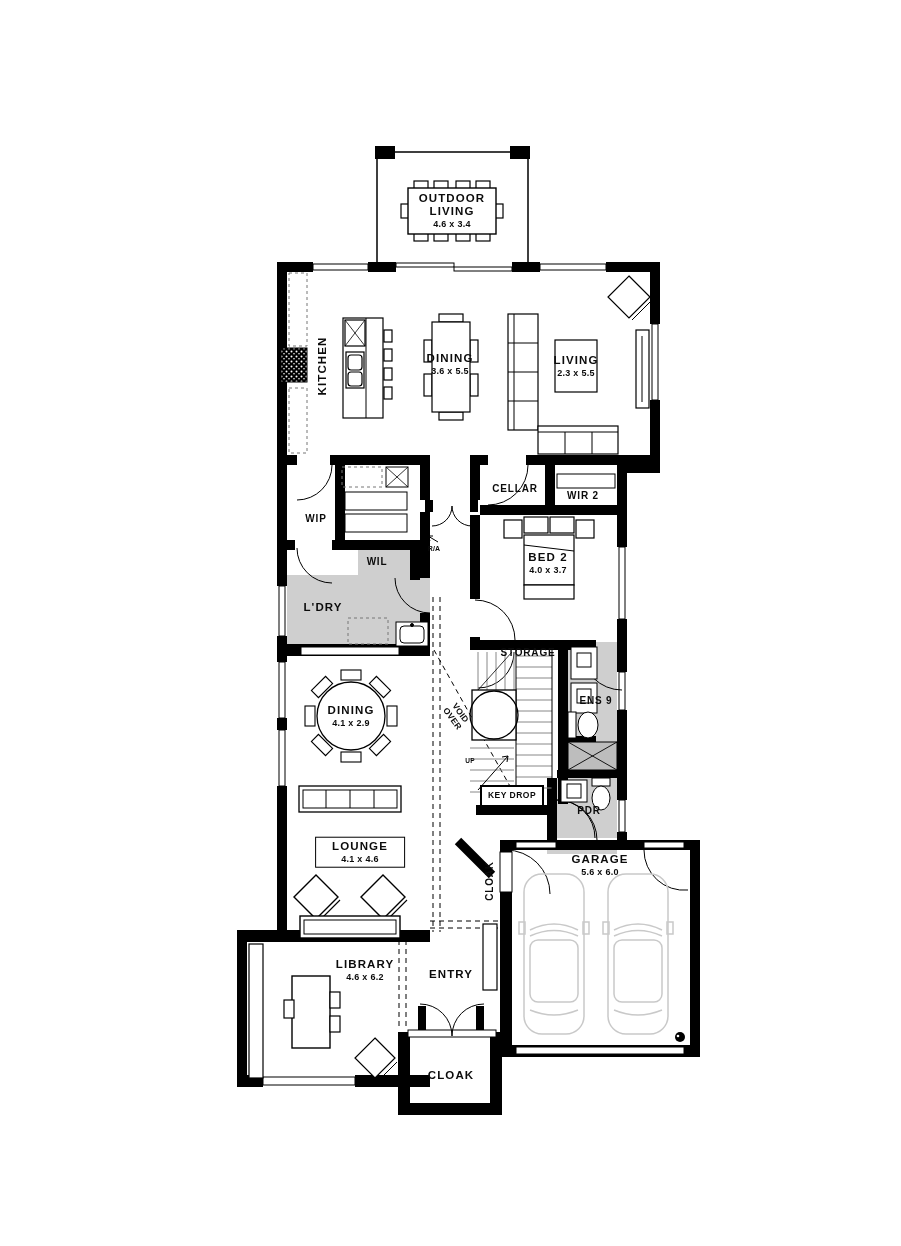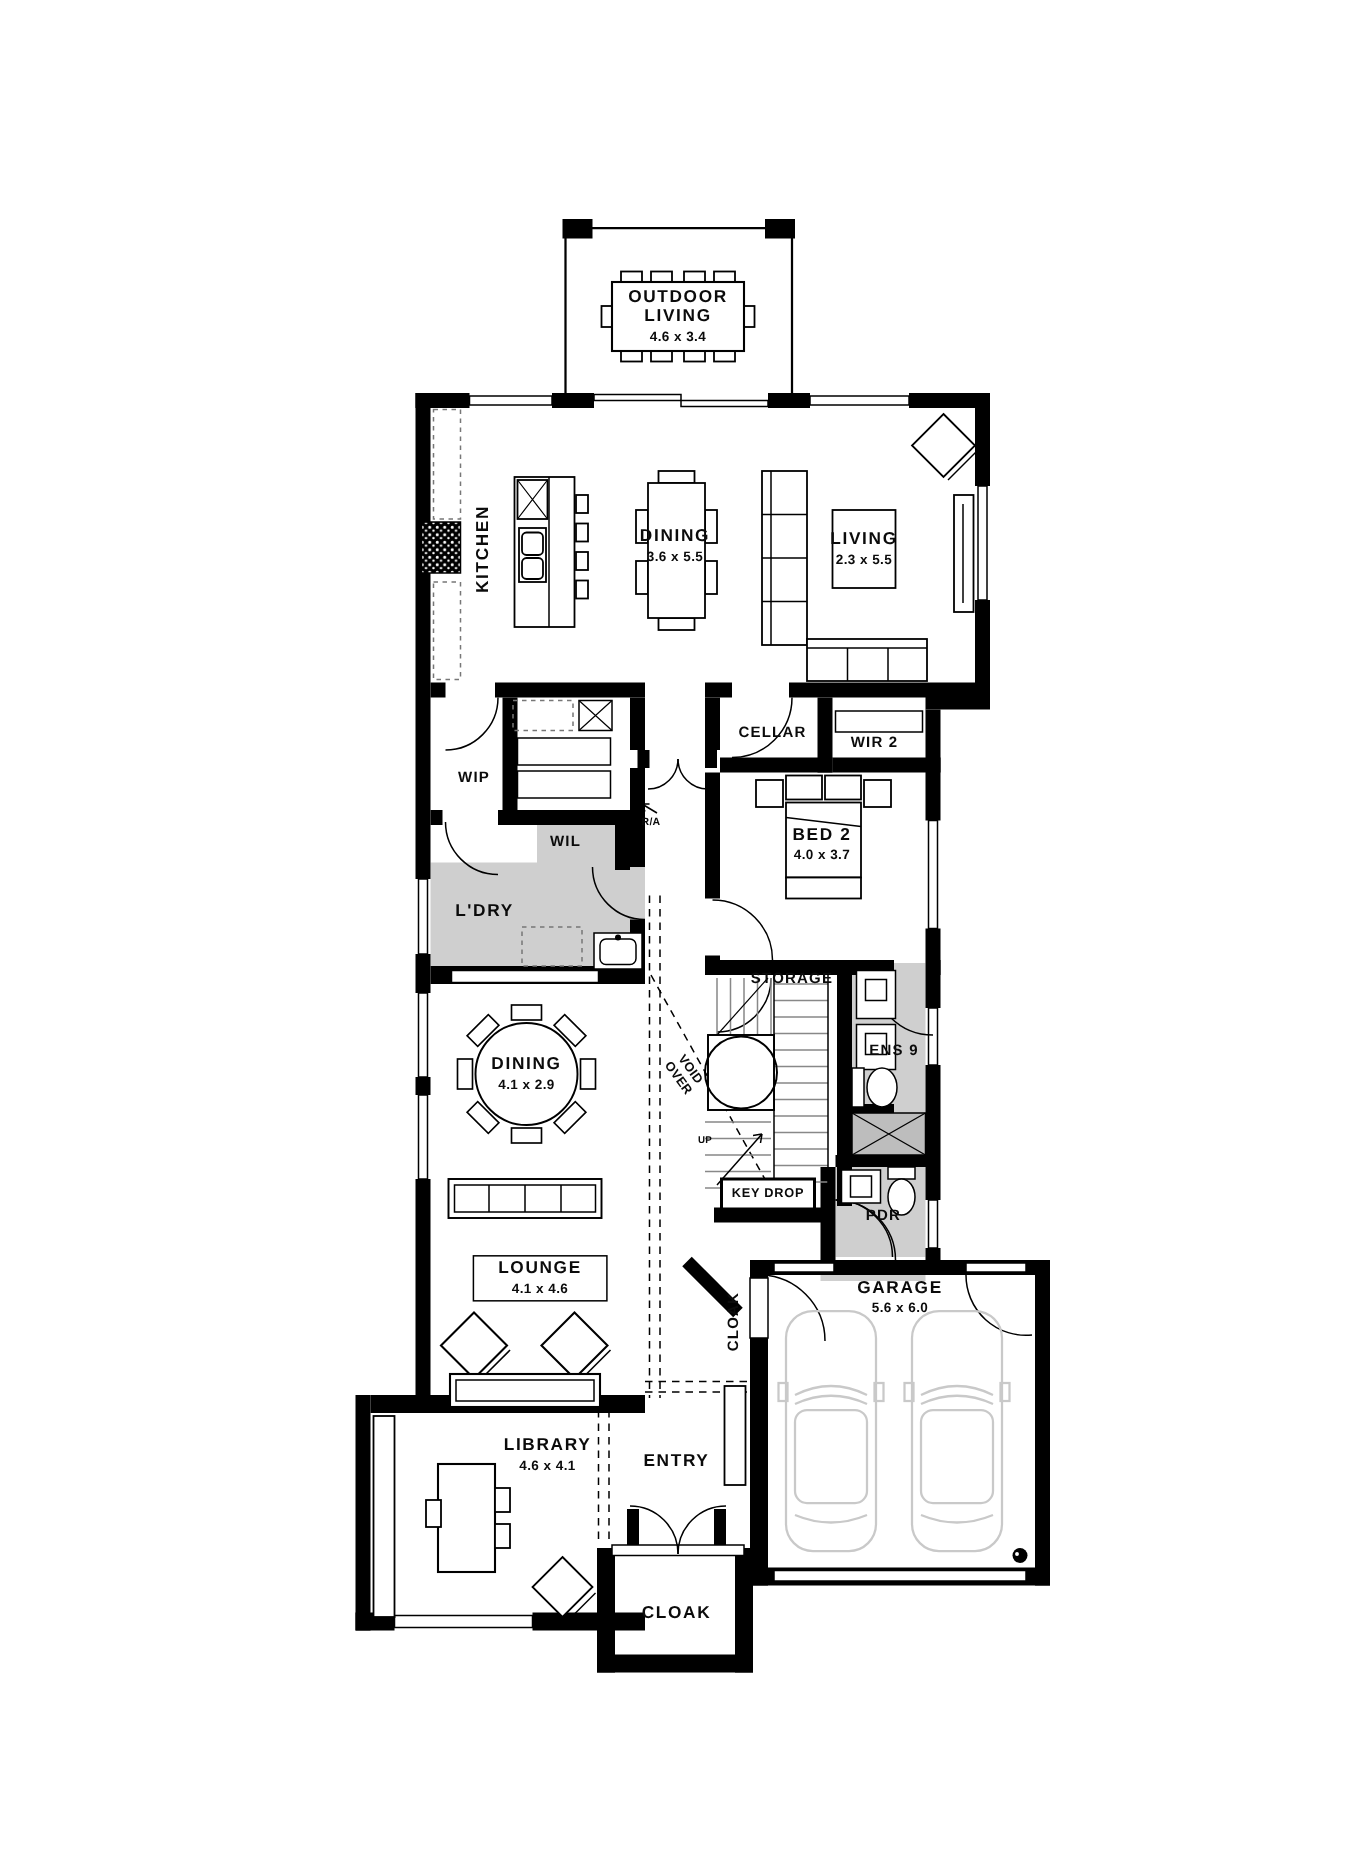--- a/index.html
+++ b/index.html
@@ -433,21 +433,21 @@
   <span>GARAGE</span>
   <span class="dims">5.6 x 6.0</span>
 </div>
 
 <div class="lbl sm rot90" style="left:490px;top:881px">
   <span>CLOAK</span>
 </div>
 
 <div class="lbl" style="left:365px;top:970px">
   <span>LIBRARY</span>
-  <span class="dims">4.6 x 4.1</span>
+  <span class="dims">4.6 x 6.2</span>
 </div>
 
 <div class="lbl" style="left:451px;top:975px">
   <span>ENTRY</span>
 </div>
 
 <div class="lbl" style="left:451px;top:1076px">
   <span>CLOAK</span>
 </div>
 

